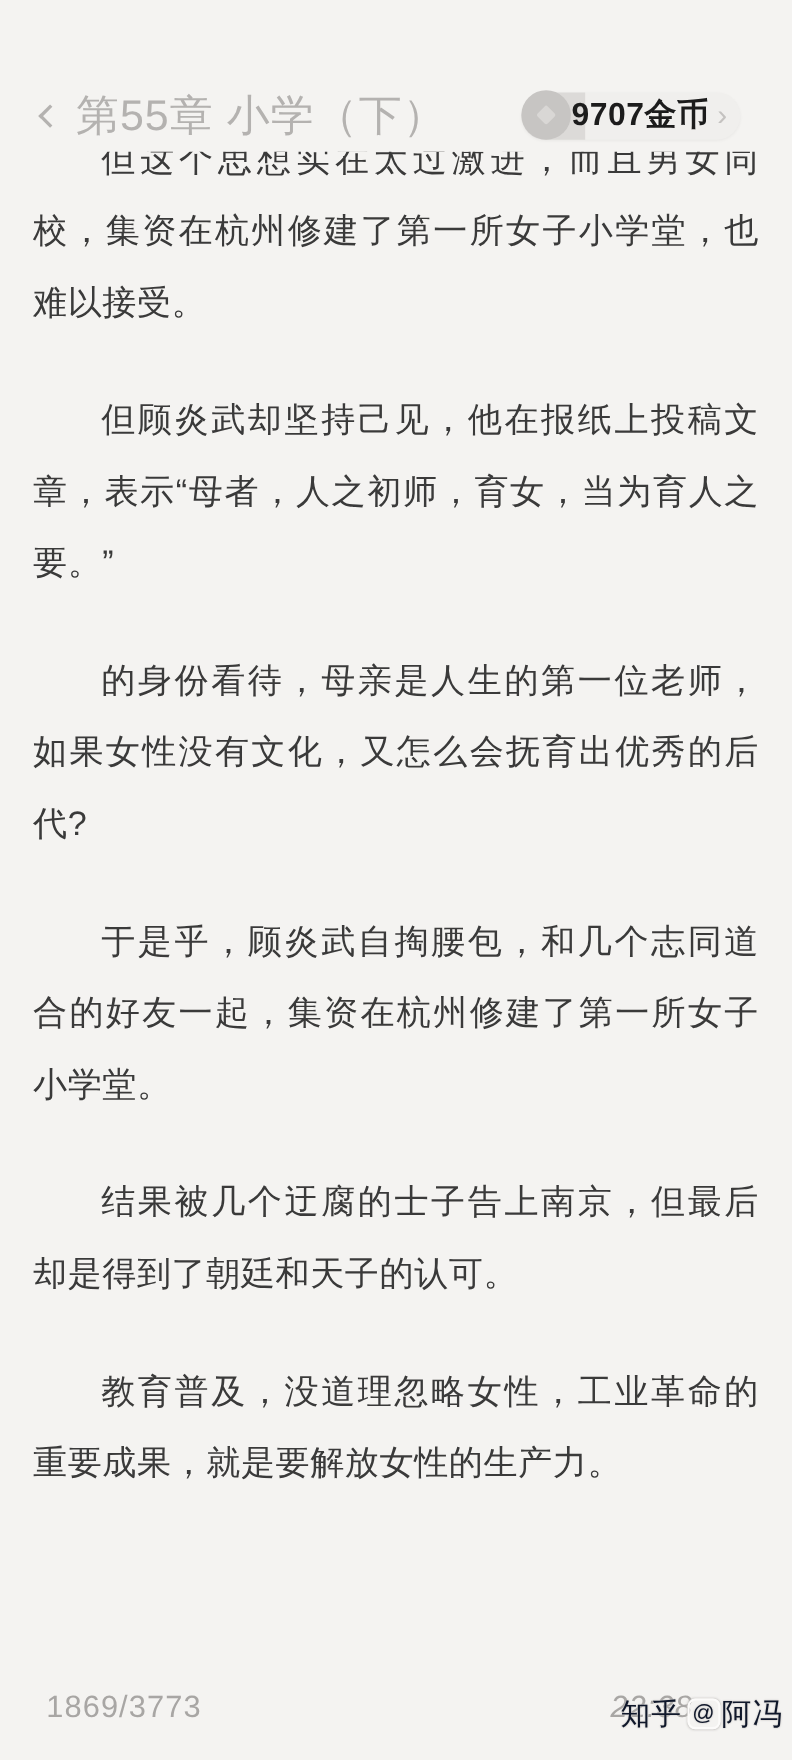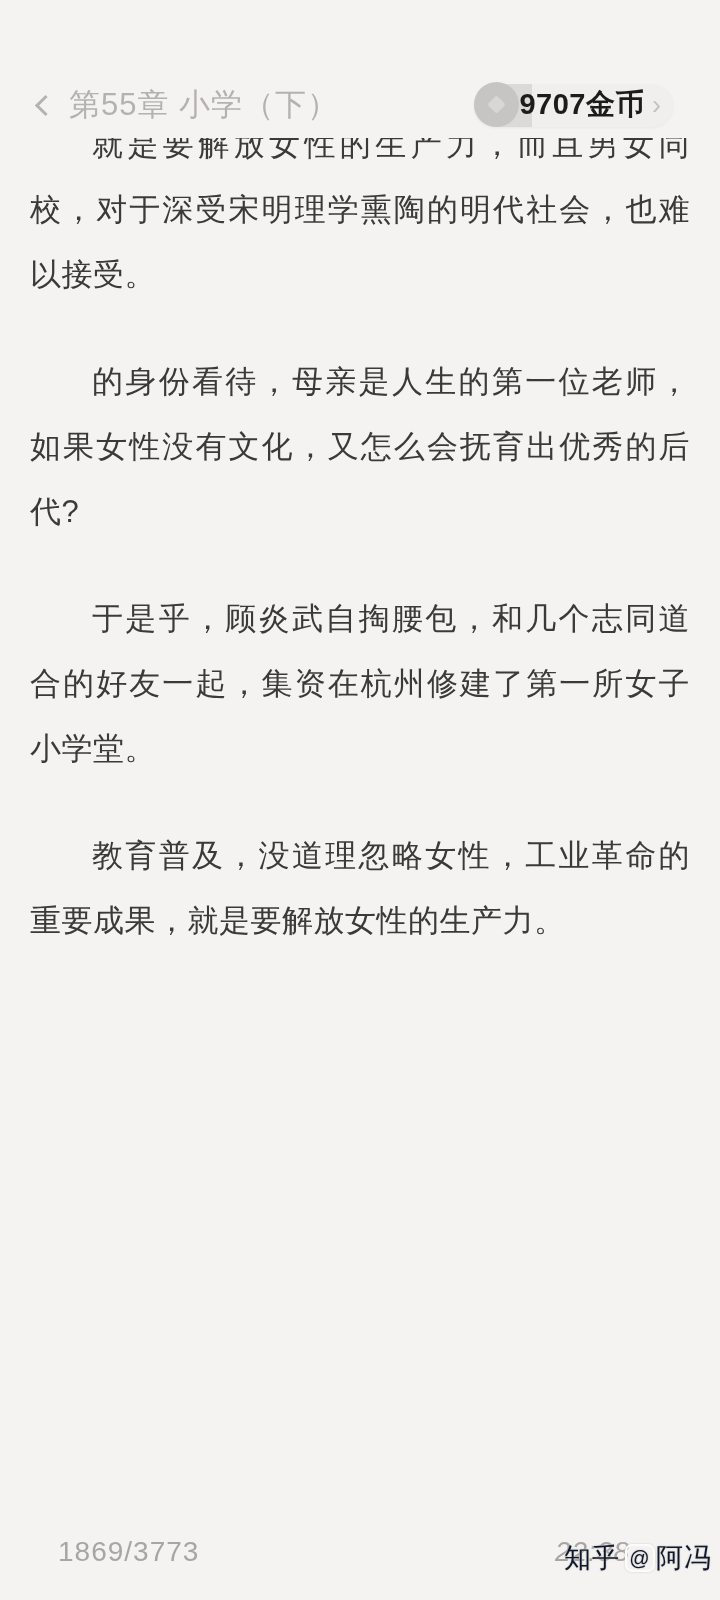--- a/index.html
+++ b/index.html
@@ -11,21 +11,21 @@
     background:#f4f3f1;
     overflow:hidden;
     font-family:"Liberation Sans", sans-serif;
   }
 
   
   .header {
     position:absolute; top:82px; left:38px; right:47px; height:46px;
     display:flex; justify-content:space-between; align-items:center;
   }
-  .back-title { display:flex; align-items:center; color:#b4b2b0; font-size:31px; }
+  .back-title { display:flex; align-items:center; color:#b4b2b0; font-size:39px; }
   .back-chevron {
     width:15px; height:15px;
     border-left:3px solid #b4b2b0; border-bottom:3px solid #b4b2b0;
     transform:rotate(45deg);
     margin-right:16px;
   }
   .chapter-title { white-space:nowrap; letter-spacing:1px; }
 
   .coin-badge {
     position:relative; height:43px;
@@ -68,21 +68,21 @@
     color:#3a3a3a;
     text-align:justify;
     text-indent:2em;
     margin-bottom:42px;
     letter-spacing:0.5px;
   }
   .reader p:first-child { margin-top:-26px; }
 
   
   .footer {
-    position:absolute; left:56px; right:0; top:1526px; height:56px;
+    position:absolute; left:40px; right:0; top:1526px; height:56px;
     font-size:28px; color:#a8a6a4;
   }
   .progress { position:absolute; left:2px; top:10px; letter-spacing:1px; }
   .time { position:absolute; right:90px; top:10px; letter-spacing:1px;font-style:italic; }
   .watermark {
     position:absolute; right:8px; top:14px;
     display:flex; align-items:center;
     color:#0f172a; font-size:27px;
     text-shadow:0 0 2px #c6c4c2, 0 0 1px #c6c4c2;
     z-index:2; letter-spacing:1px;
@@ -108,23 +108,25 @@
     <div class="coin-badge">
       <span class="coin-circle">
         <span class="coin-diamond"></span>
       </span>
       <span class="coin-amount">9707金币</span>
       <span class="coin-chevron">›</span>
     </div>
   </div>
 
   <div class="reader">
-    <p>就是要解放女性的生产力，而且男女同校，对于深受宋明理学熏陶的明代社会，也难以接受。</p>
+    <p>但这个思想实在太过激进，而且男女同校，集资在杭州修建了第一所女子小学堂，也难以接受。</p>
+    <p>但顾炎武却坚持己见，他在报纸上投稿文章，表示“母者，人之初师，育女，当为育人之要。”</p>
     <p>的身份看待，母亲是人生的第一位老师，如果女性没有文化，又怎么会抚育出优秀的后代?</p>
     <p>于是乎，顾炎武自掏腰包，和几个志同道合的好友一起，集资在杭州修建了第一所女子小学堂。</p>
+    <p>结果被几个迂腐的士子告上南京，但最后却是得到了朝廷和天子的认可。</p>
     <p>教育普及，没道理忽略女性，工业革命的重要成果，就是要解放女性的生产力。</p>
   </div>
 
   <div class="footer">
     <span class="progress">1869/3773</span>
     <span class="time">22:38</span>
     <span class="watermark">
       <span>知乎</span>
       <span class="wm-box">@</span>
       <span>阿冯</span>

